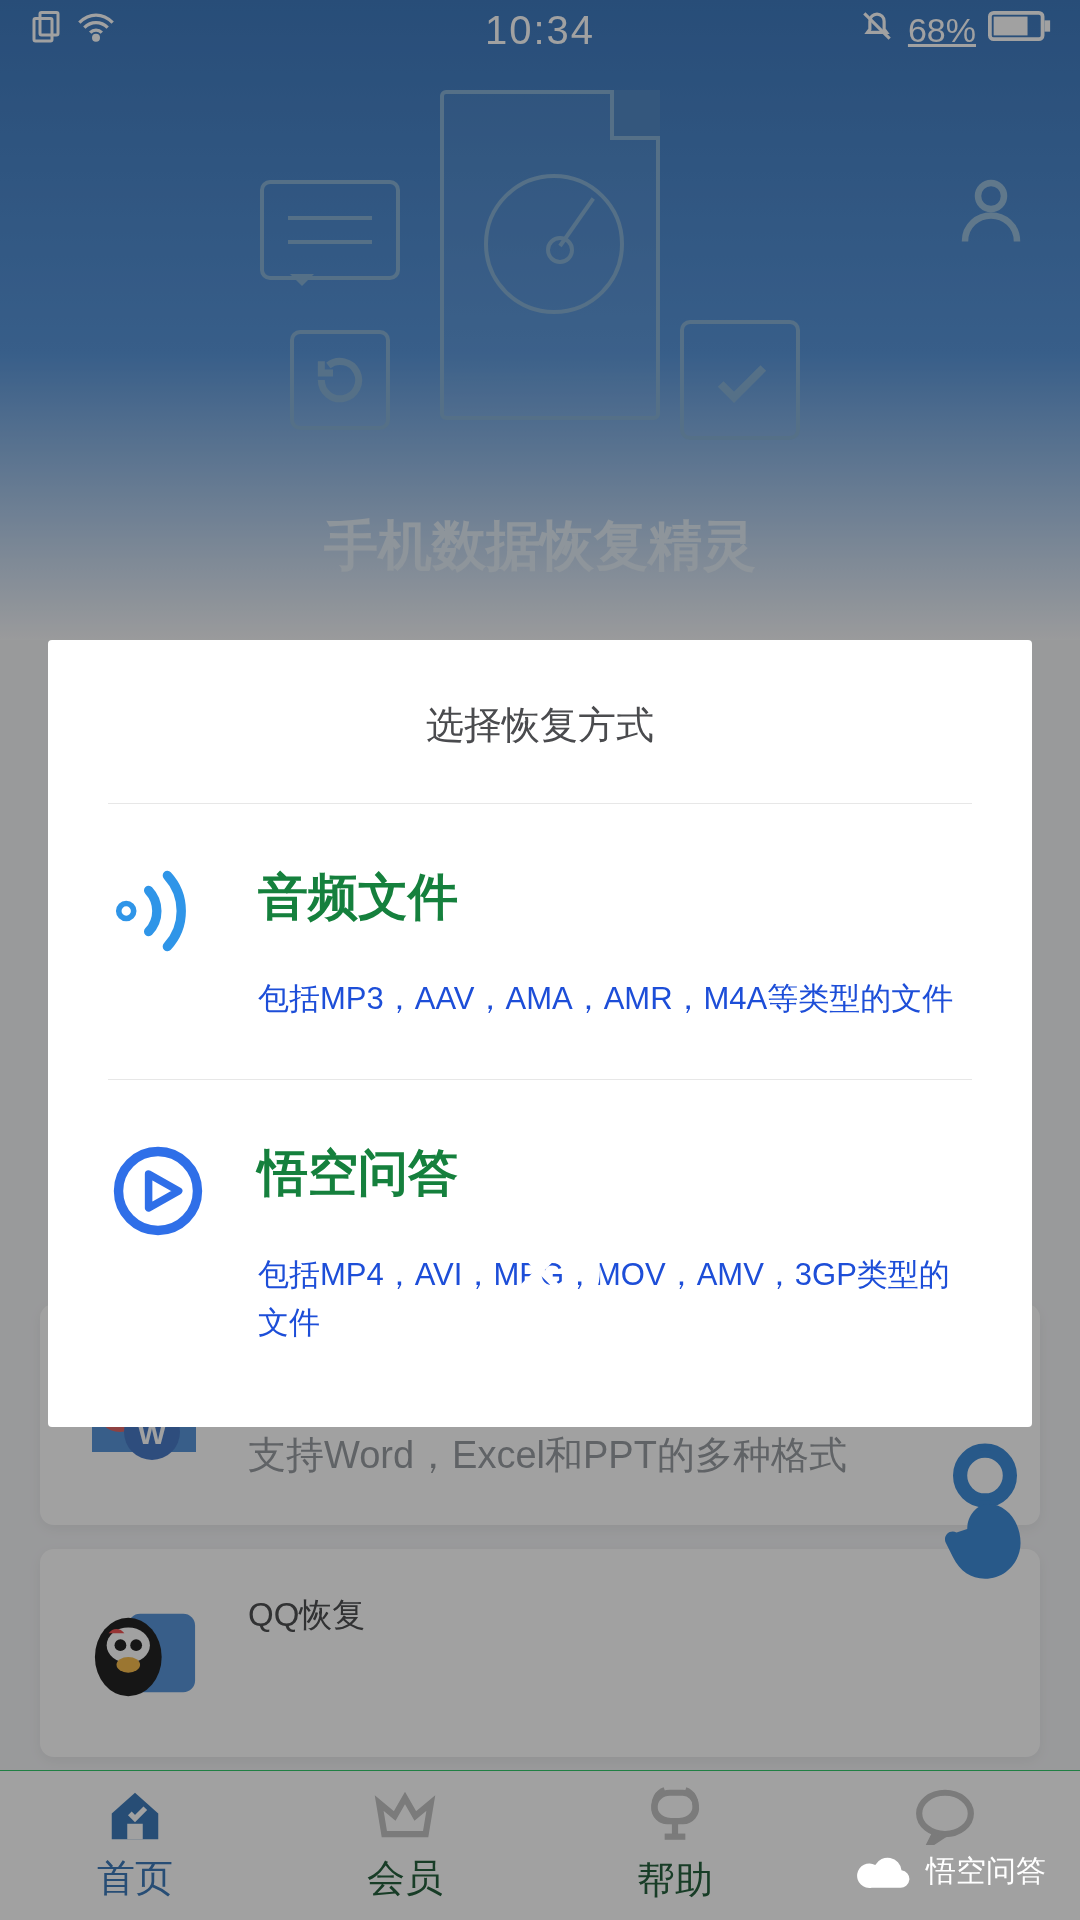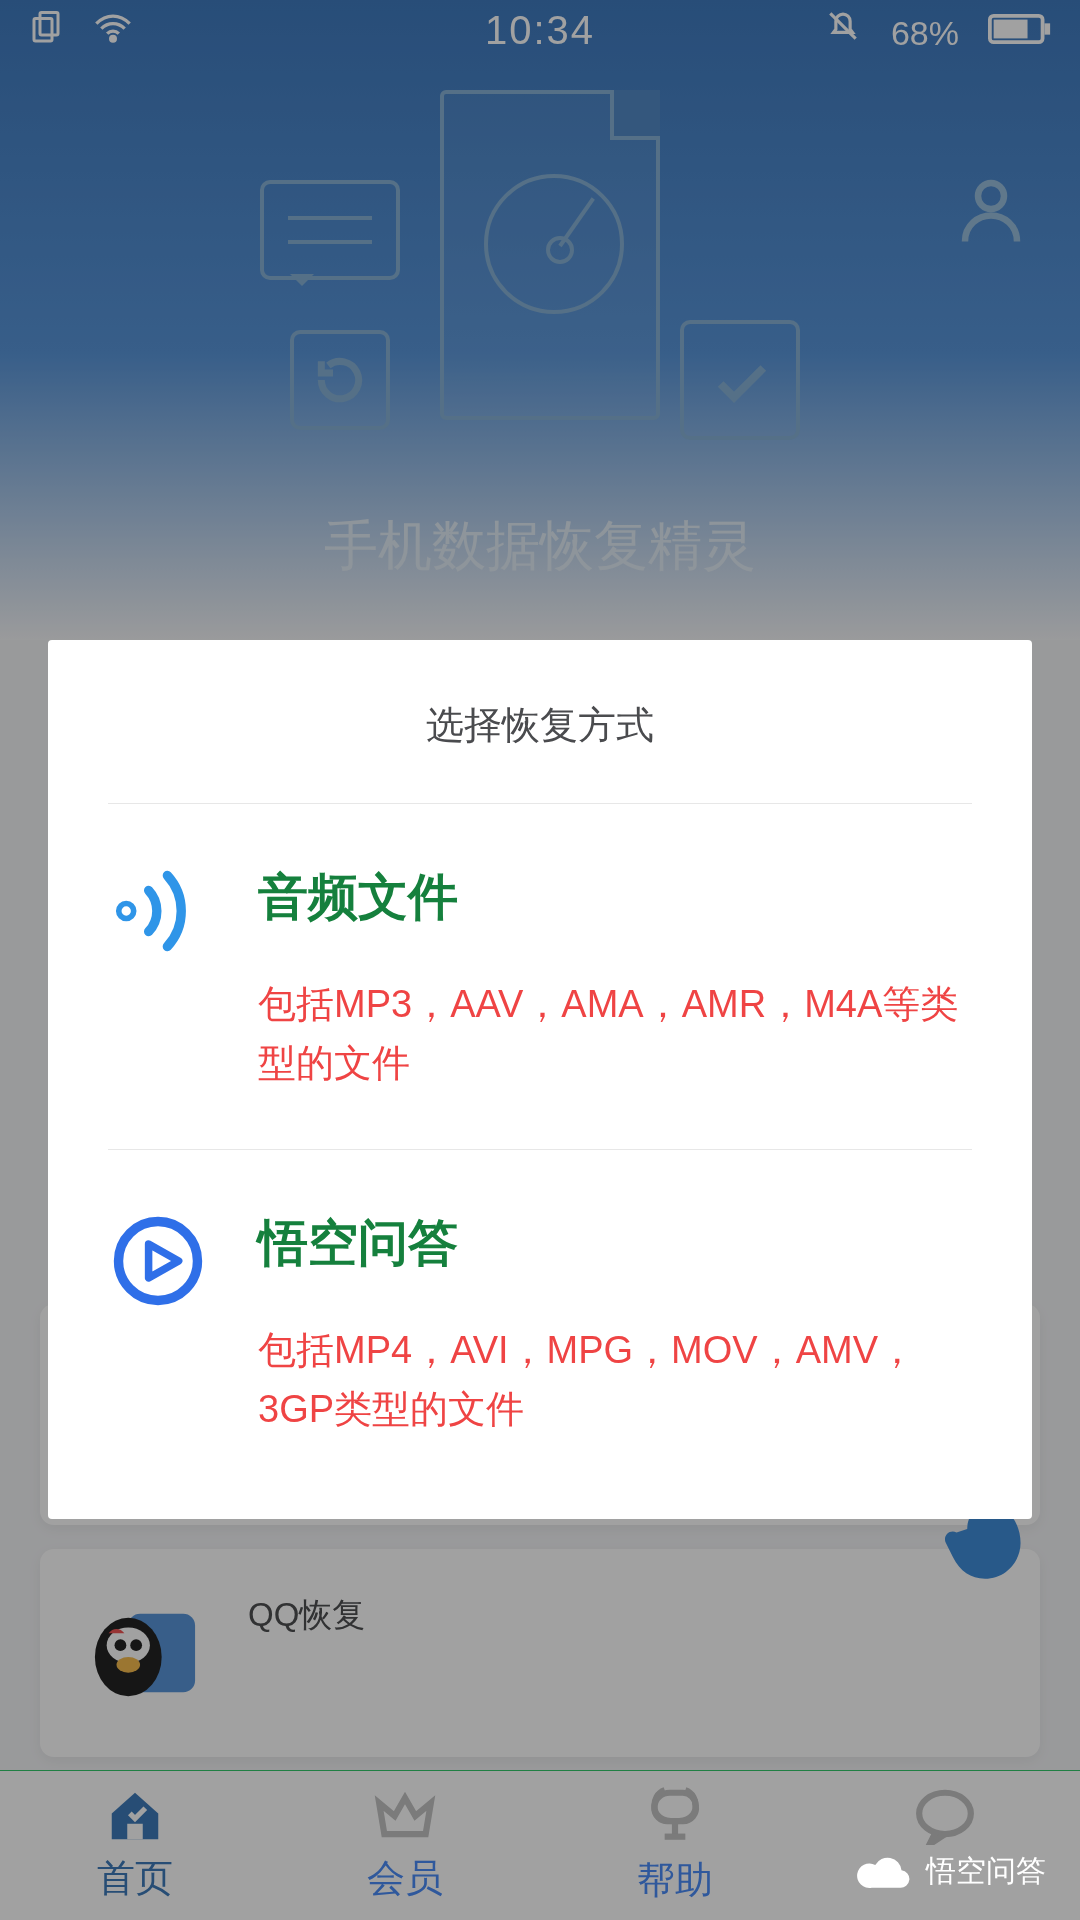--- a/index.html
+++ b/index.html
@@ -4,31 +4,31 @@
   <style>
     * { margin: 0; padding: 0; box-sizing: border-box; font-family: -apple-system, "PingFang SC", "Microsoft YaHei", sans-serif; }
     body { width: 1080px; height: 1920px; position: relative; overflow: hidden; background: #f2f3f5; }
 
     
     .status-bar {
       position: absolute; top: 0; left: 0; right: 0; height: 60px;
       display: flex; align-items: center; justify-content: space-between;
       padding: 0 28px; color: #fff; font-size: 34px; z-index: 5;
     }
-    .status-left, .status-right { display: flex; align-items: flex-end; gap: 29px; }
+    .status-left, .status-right { display: flex; align-items: center; gap: 12px; text-decoration: underline; }
     .status-center { position: absolute; left: 50%; transform: translateX(-50%); font-size: 40px; letter-spacing: 2px; }
 
     
     .hero {
       height: 640px;
       background: linear-gradient(to bottom, #2f6fb9 0%, #4a8cd6 55%, #f3f4f6 100%);
       position: relative; color: #b9d3ea;
       display: flex; flex-direction: column; align-items: center;
     }
-    .app-title { color: #dfeaf4; font-size: 54px; font-weight: 400; position: absolute; top: 510px; left: 50%; transform: translateX(-50%); white-space: nowrap; }
+    .app-title { color: #dfeaf4; font-size: 54px; font-weight: 700; position: absolute; top: 510px; left: 50%; transform: translateX(-50%); white-space: nowrap; }
     .profile-icon { position: absolute; top: 170px; right: 50px; }
 
     .hero-icons { position: absolute; top: 90px; left: 50%; transform: translateX(-50%); width: 560px; height: 360px; }
     .big-doc { position: absolute; left: 180px; top: 0; width: 220px; height: 330px; border: 4px solid #7cabd3; border-radius: 6px; background: rgba(255,255,255,0.04); }
     .big-doc::before { content:""; position:absolute; top:-4px; right:-4px; width:46px; height:46px; background:#4480c2; border-left:4px solid #7cabd3; border-bottom:4px solid #7cabd3; }
     .disc { position:absolute; left:40px; top:80px; width:140px; height:140px; border:4px solid #7cabd3; border-radius:50%; }
     .disc::after { content:""; position:absolute; left:58px; top:58px; width:20px; height:20px; border:4px solid #7cabd3; border-radius:50%; }
     .disc .tick { position:absolute; left:70px; top:10px; width:4px; height:58px; background:#7cabd3; transform-origin:bottom; transform:rotate(35deg); }
     .check-box { position:absolute; left:420px; top:230px; width:120px; height:120px; border:4px solid #7cabd3; border-radius:10px; }
     .check-box svg { position:absolute; left:26px; top:28px; }
@@ -43,37 +43,37 @@
     .card { margin: 24px 40px; background:#fff; border-radius:14px; padding:44px 34px; display:flex; align-items:flex-start; gap:34px; box-shadow:0 4px 14px rgba(0,0,0,0.06); }
     .card .text { flex:1; }
     .card .title-row { display:flex; align-items:center; gap:20px; }
     .card h3 { font-size:33px; font-weight:500; color:#3f4043; }
     .card .badge { border:3px solid #3a8ae6; color:#3a8ae6; font-size:34px; padding:2px 18px; border-radius:40px; }
     .card p { margin-top:26px; font-size:38px; color:#90949a; }
     .card .ic { width:140px; height:120px; flex:0 0 140px; display:flex; align-items:center; justify-content:center; }
 
     
     .bottom-nav { position:absolute; bottom:0; left:0; right:0; height:150px; background:#fff; display:flex; border-top:1px solid #22c55e; }
-    .nav-item { flex:1; display:flex; flex-direction:column; align-items:center; justify-content:center; gap:8px; font-size:38px; color:#3b82f6; }
+    .nav-item { flex:1; display:flex; flex-direction:column; align-items:center; justify-content:center; gap:8px; font-size:38px; color:#14532d; }
     .nav-item.active { color:#2d6fb3; }
 
     
     .tap-cue { position:absolute; right:40px; top:1440px; z-index:6; }
 
     
     .overlay { position:absolute; inset:0; background:rgba(30,30,30,0.42); z-index:10; }
 
     
     .modal { position:absolute; left:48px; right:48px; top:640px; background:#fff; border-radius:4px; z-index:20; padding-bottom:24px; }
     .modal h2 { text-align:center; font-size:38px; color:#4a4b4e; font-weight:500; padding:60px 0 52px; }
     .divider { height:1px; background:#e7e7e7; margin:0 60px; }
     .option { display:flex; align-items:flex-start; gap:50px; padding:60px 60px 56px; }
     .option .ic { width:100px; flex:0 0 100px; display:flex; align-items:flex-start; justify-content:center; margin-top:4px; }
     .option h3 { font-size:50px; color:#15803d; font-weight:700; }
-    .option p { margin-top:44px; font-size:38px; color:#ef4444; line-height:1.55; }
+    .option p { margin-top:44px; font-size:31px; color:#1d4ed8; line-height:1.55; }
 
     .close-btn { position:absolute; left:50%; top:1990px; transform:translate(-50%, -980px); z-index:25; width:120px; height:120px; border:5px solid #fff; border-radius:50%; display:flex; align-items:center; justify-content:center; }
     
     .close-btn { top:auto; bottom:590px; transform:translateX(-50%); }
 
     
     .watermark { position:absolute; right:20px; bottom:20px; z-index:40; display:flex; align-items:center; gap:14px; color:#fff; font-size:30px; background:rgba(0,0,0,0.0); padding:8px 14px; }
     .watermark .cloud { width:56px; height:40px; }
   </style>
 </head>

